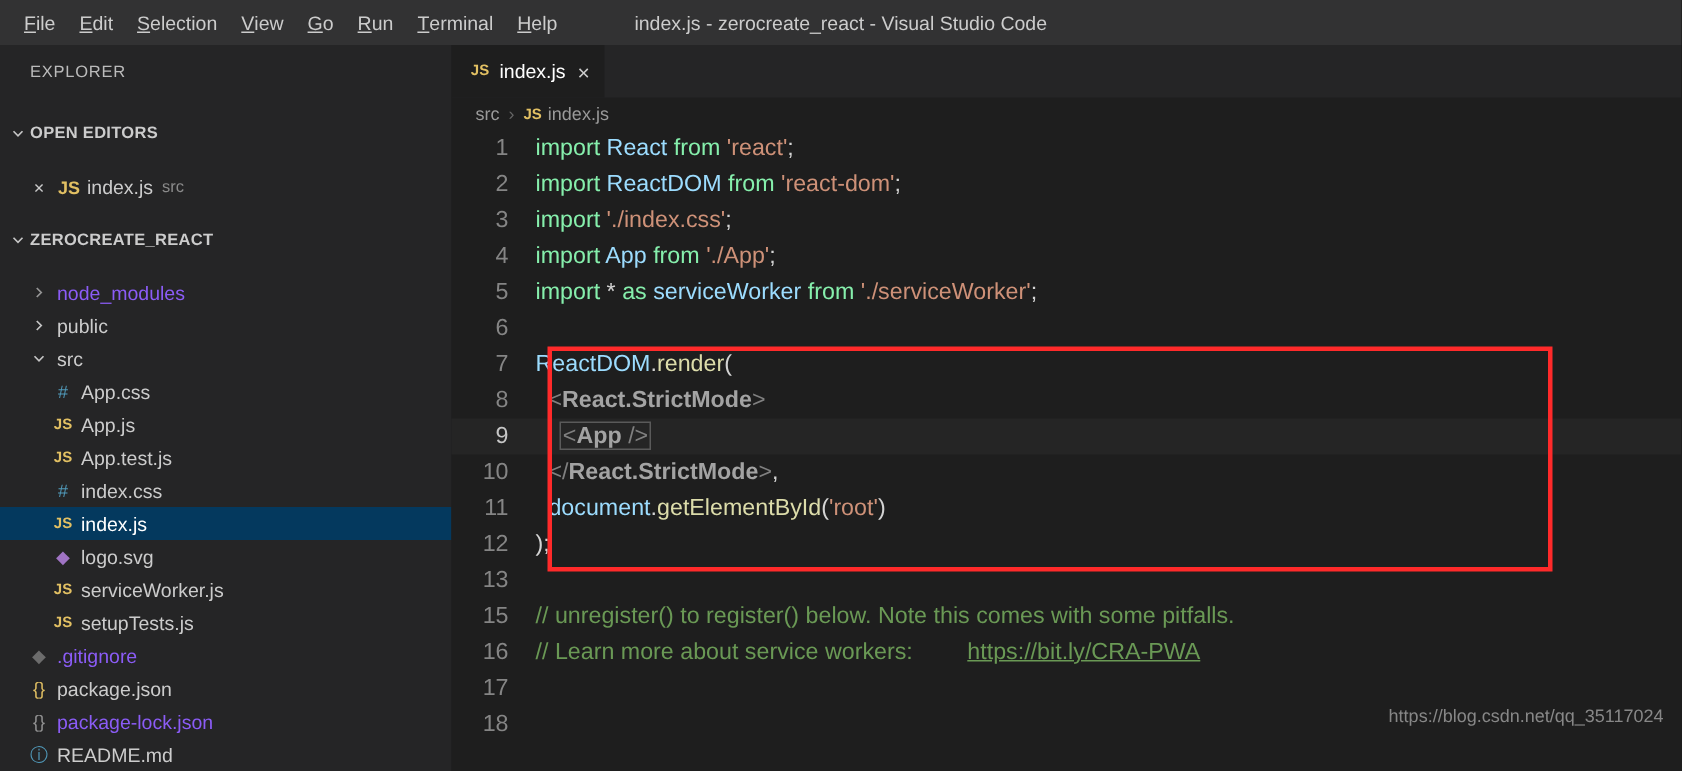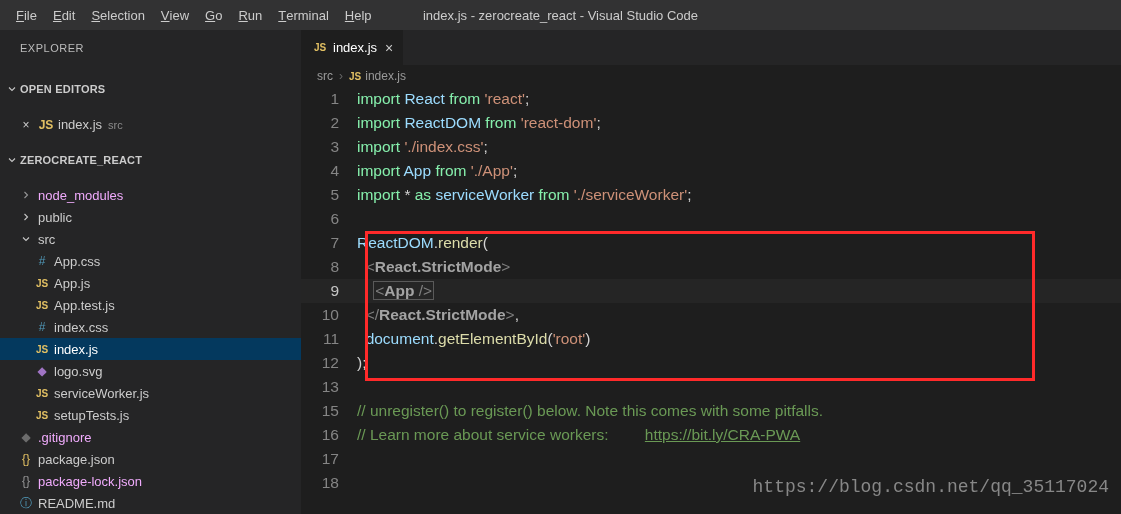--- a/index.html
+++ b/index.html
@@ -18,21 +18,21 @@
 .section-header .chev { width: 16px; display: inline-flex; justify-content: center; }
 
 .tree { padding-left: 0; }
 .tree-row { height: 22px; display: flex; align-items: center; padding-left: 16px; color: #cccccc; cursor: pointer; white-space: nowrap; }
 .tree-row.depth1 { padding-left: 16px; }
 .tree-row.depth2 { padding-left: 32px; }
 .tree-row.selected { background: #04395e; color: #ffffff; }
 .tree-row .icon { width: 20px; display: inline-flex; align-items: center; justify-content: center; font-size: 12px; }
 .tree-row .label { padding-left: 2px; }
 .tree-row .dim { color: #8a8a8a; margin-left: 6px; font-size: 11px; }
-.tree-row.dim-row .label { color: #f0abfc; }
+.tree-row.dim-row .label { color: #8b5cf6; }
 .tree-row.dim-row .icon { filter: grayscale(1); opacity: 0.7; }
 
 .chev svg, .icon svg { width: 12px; height: 12px; }
 
 .editor-area { flex: 1; display: flex; flex-direction: column; background: #1e1e1e; position: relative; }
 .tabbar { height: 35px; display: flex; align-items: stretch; background: #252526; }
 .tab { display: flex; align-items: center; padding: 0 10px; background: #1e1e1e; color: #ffffff; border-right: 1px solid #252526; }
 .tab .fi { width: 18px; display: inline-flex; justify-content: center; }
 .tab .close { margin-left: 8px; color: #cccccc; cursor: pointer; font-size: 14px; }
 
@@ -53,21 +53,21 @@
 .tk-str { color: #ce9178; }
 .tk-fn { color: #dcdcaa; }
 .tk-punc { color: #808080; }
 .tk-cmt { color: #6a9955; }
 .tk-op { color: #d4d4d4; }
 .tk-link { color: #6a9955; text-decoration: underline; margin-left: 32px; }
 
 .red-box { position: absolute; border: 3px solid #ff2a2a; left: 64px; top: 144px; width: 670px; height: 150px; pointer-events: none; }
 .caret-box { outline: 1px solid #5a5a5a; padding: 0 1px; margin-top: 18px; }
 
-.watermark { position: absolute; right: 12px; bottom: 15px; color: #9a9a9a; font-size: 18px; font-family: Liberation Mono, monospace; opacity: 0.85; }
+.watermark { position: absolute; right: 12px; bottom: 25px; color: #9a9a9a; font-size: 12px; font-family: Liberation Sans, sans-serif; opacity: 0.85; }
 
 
 .ico-js { color: #e2c063; font-size: 10px; font-weight: 700; }
 .ico-css { color: #519aba; }
 .ico-svg { color: #a074c4; }
 .ico-json { color: #e2c063; }
 .ico-info { color: #519aba; }
 .ico-git { color: #8a8a8a; }
 .ico-folder { color: #c5c5c5; }
 </style>

